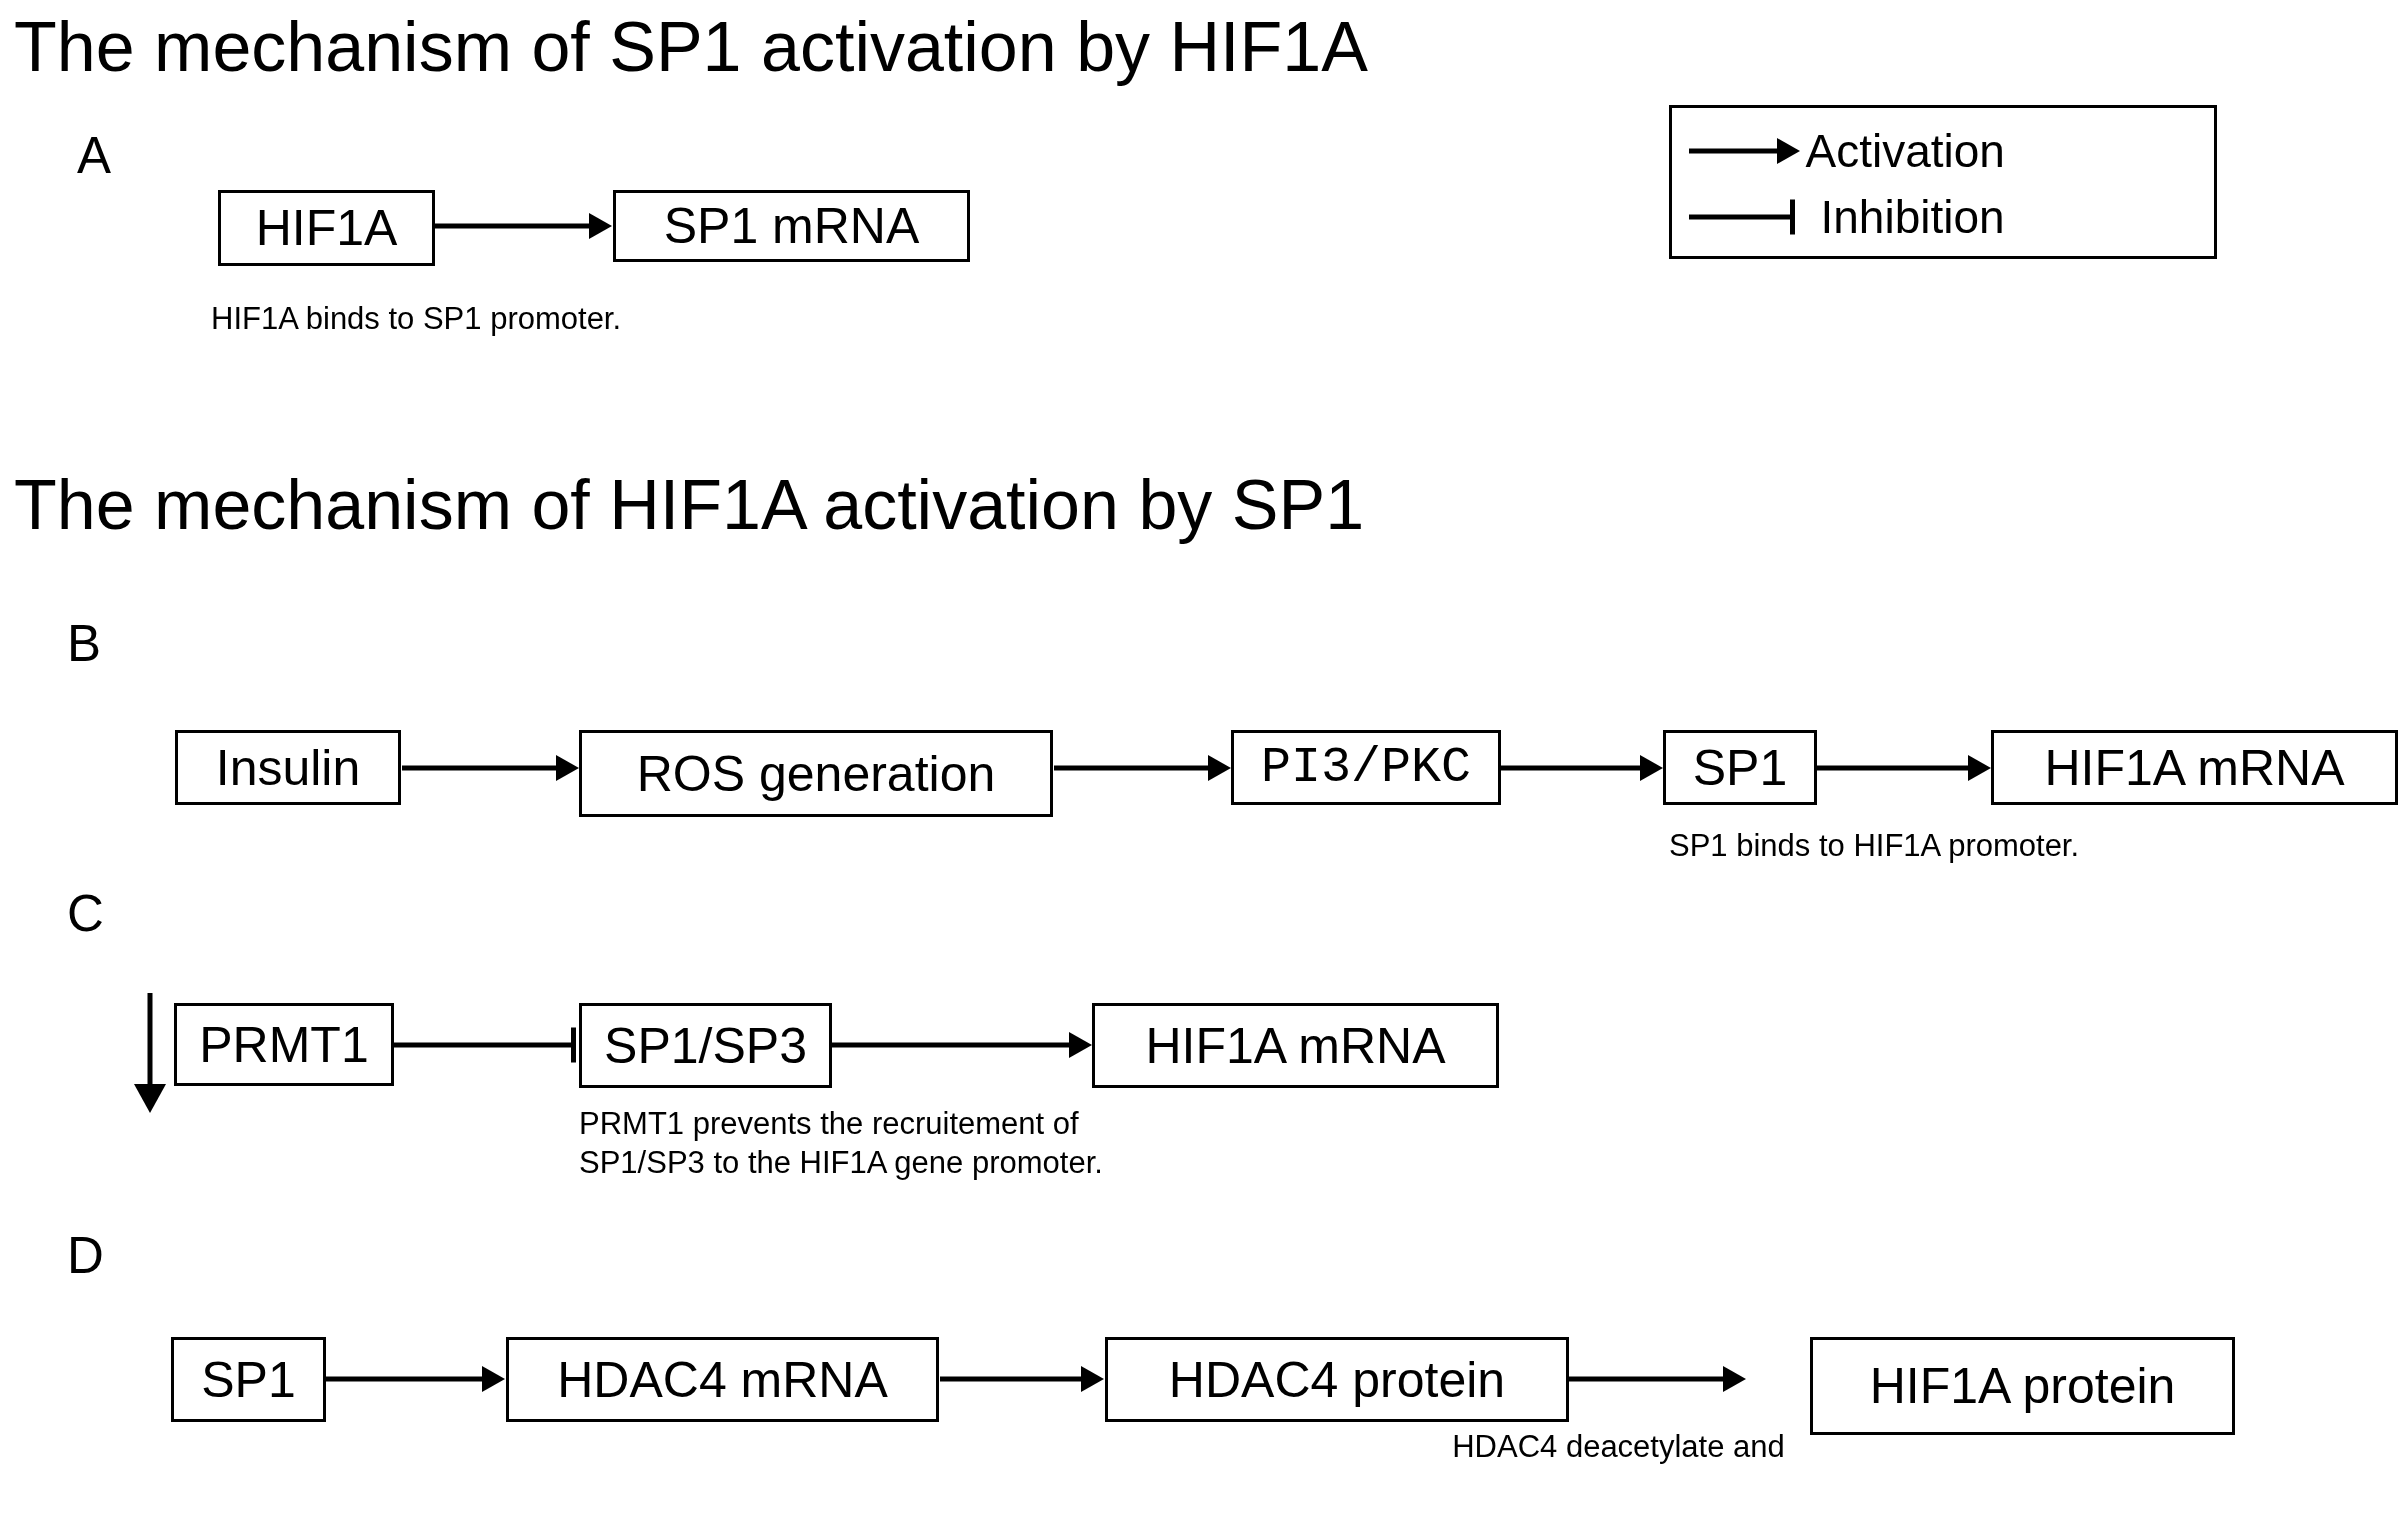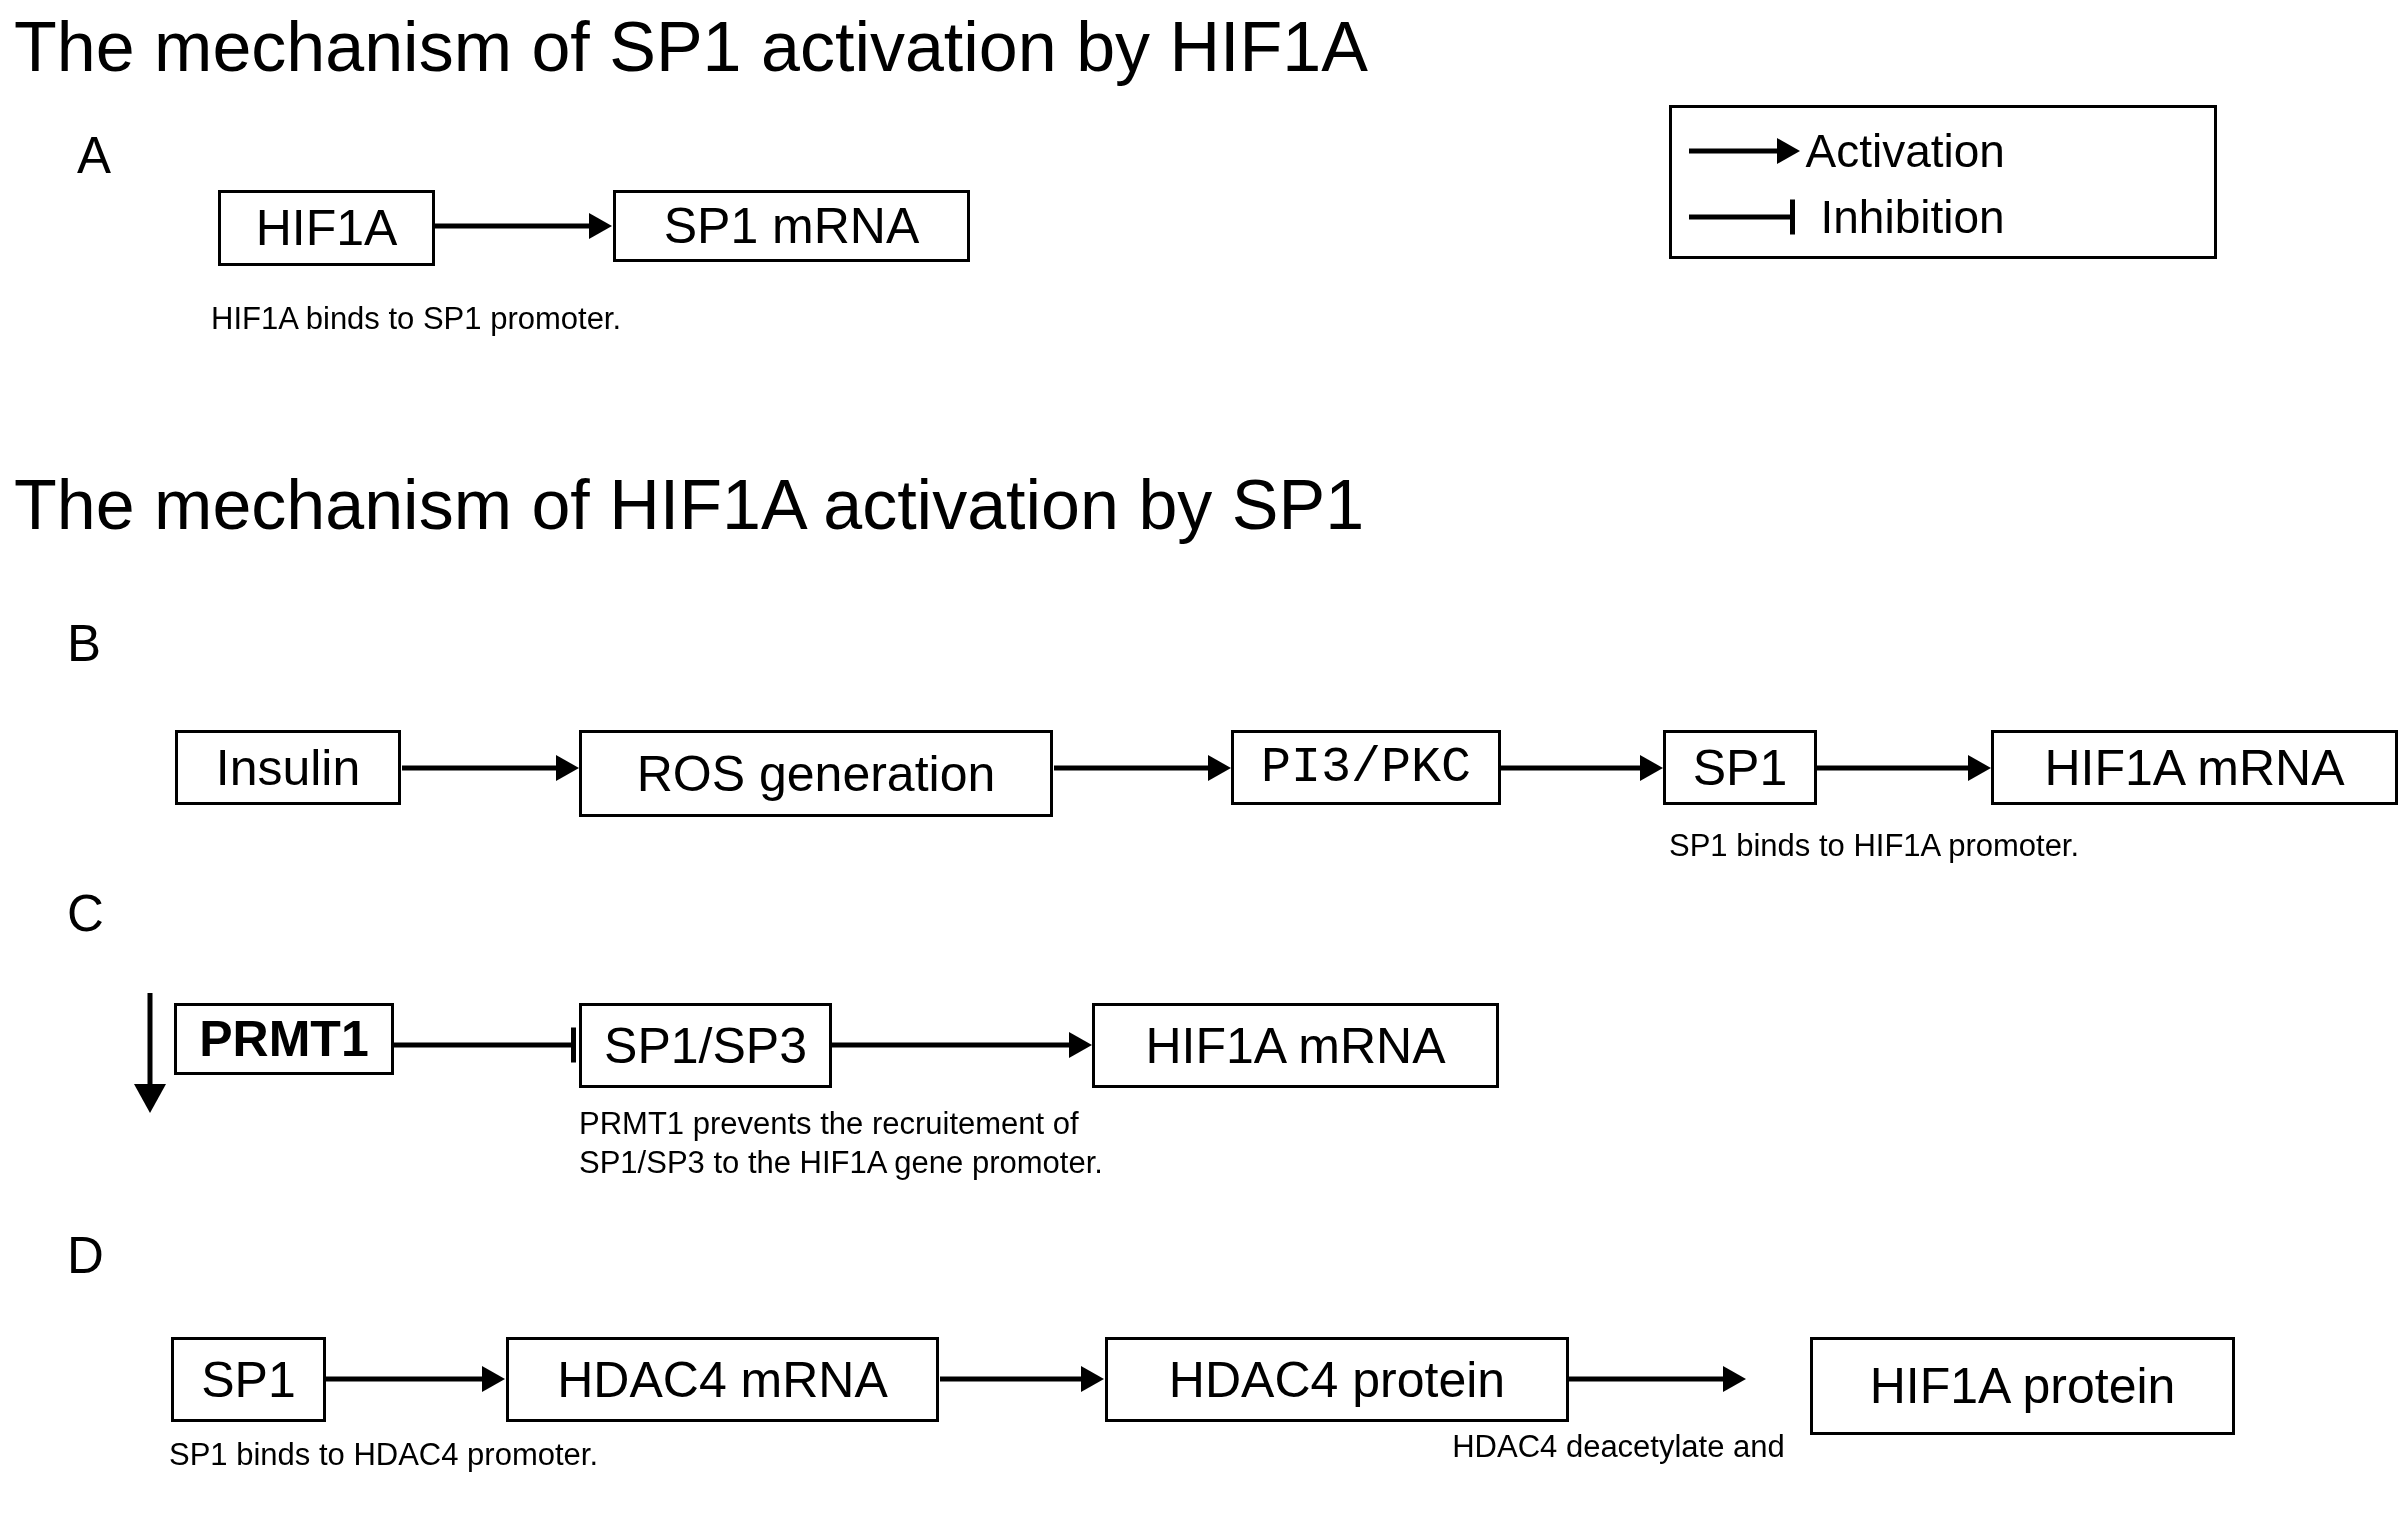--- a/index.html
+++ b/index.html
@@ -219,21 +219,21 @@
 
   <div class="abs caption" style="left:1669px; top:828px;">SP1 binds to HIF1A promoter.</div>
 
   <div class="abs panel-letter" style="left:67px; top:888px;">C</div>
 
   <div class="abs arrow-down" style="left:133px; top:993px; width:34px; height:120px;">
     <div class="shaft" style="height:94px;"></div>
     <div class="head" style="top:91px;"></div>
   </div>
 
-  <div class="abs node" style="left:174px; top:1003px; width:220px; height:72px;font-weight:bold;">PRMT1</div>
+  <div class="abs node" style="left:174px; top:1003px; width:220px; height:83px;">PRMT1</div>
 
   <div class="abs inhibit-h" style="left:394px; top:1045px; width:185px; height:0;">
     <div class="shaft" style="width:178px;"></div>
     <div class="cap" style="left:177px;"></div>
   </div>
 
   <div class="abs node" style="left:579px; top:1003px; width:253px; height:85px;">SP1/SP3</div>
 
   <div class="abs arrow-h" style="left:832px; top:1045px; width:261px; height:0;">
     <div class="shaft" style="width:238px;"></div>
@@ -263,18 +263,17 @@
 
   <div class="abs node" style="left:1105px; top:1337px; width:464px; height:85px;">HDAC4 protein</div>
 
   <div class="abs arrow-h" style="left:1569px; top:1379px; width:178px; height:0;">
     <div class="shaft" style="width:155px;"></div>
     <div class="head" style="left:154px;"></div>
   </div>
 
   <div class="abs node" style="left:1810px; top:1337px; width:425px; height:98px;">HIF1A protein</div>
 
-  <div class="abs caption" style="left:169px; top:1437px;">SP1 binds to HDAC4 promoter.</div>
 
   <div class="abs caption center" style="left:1395px; top:1429px; width:447px;">HDAC4 deacetylate and</div>
 
 </div>
 
 
 </body></html>

